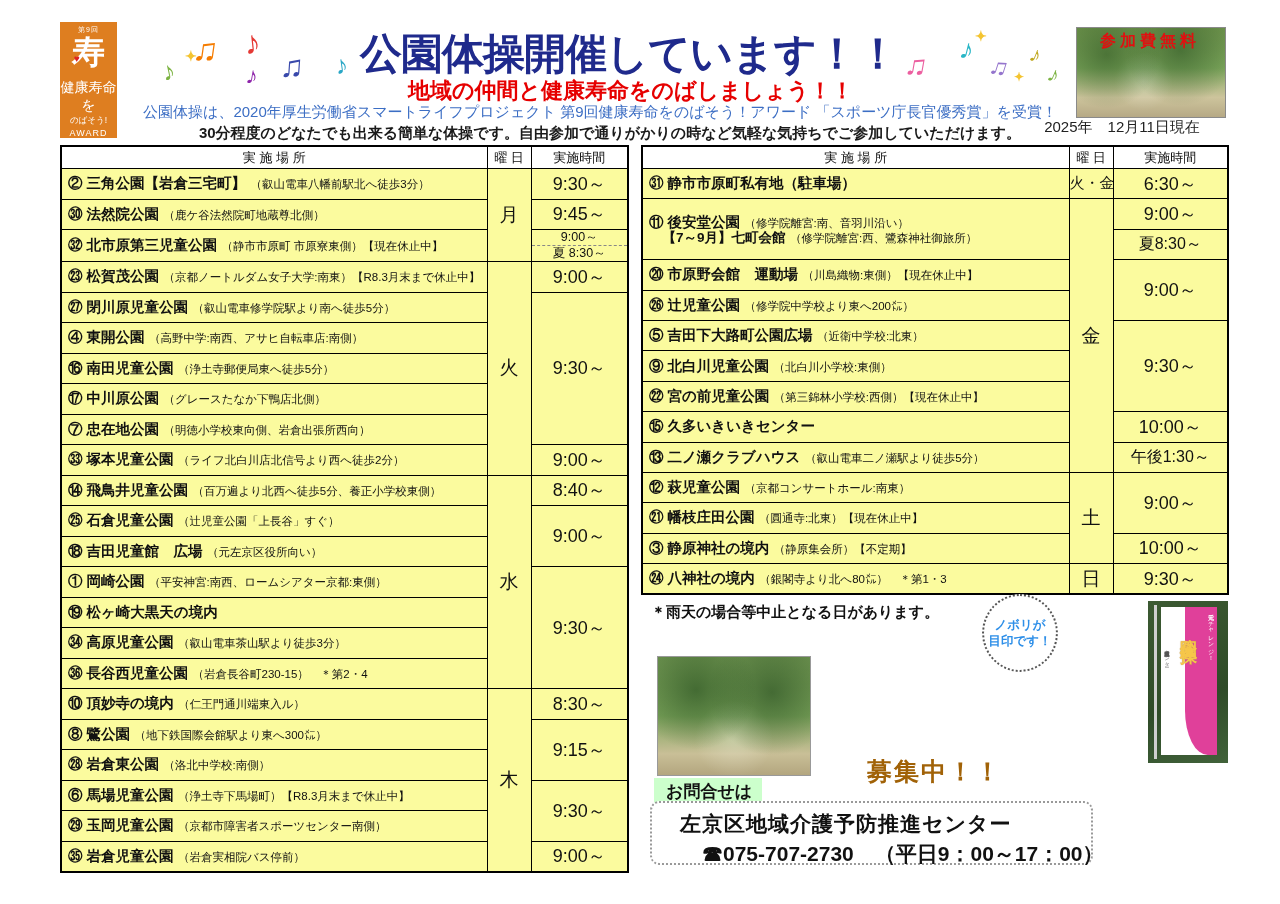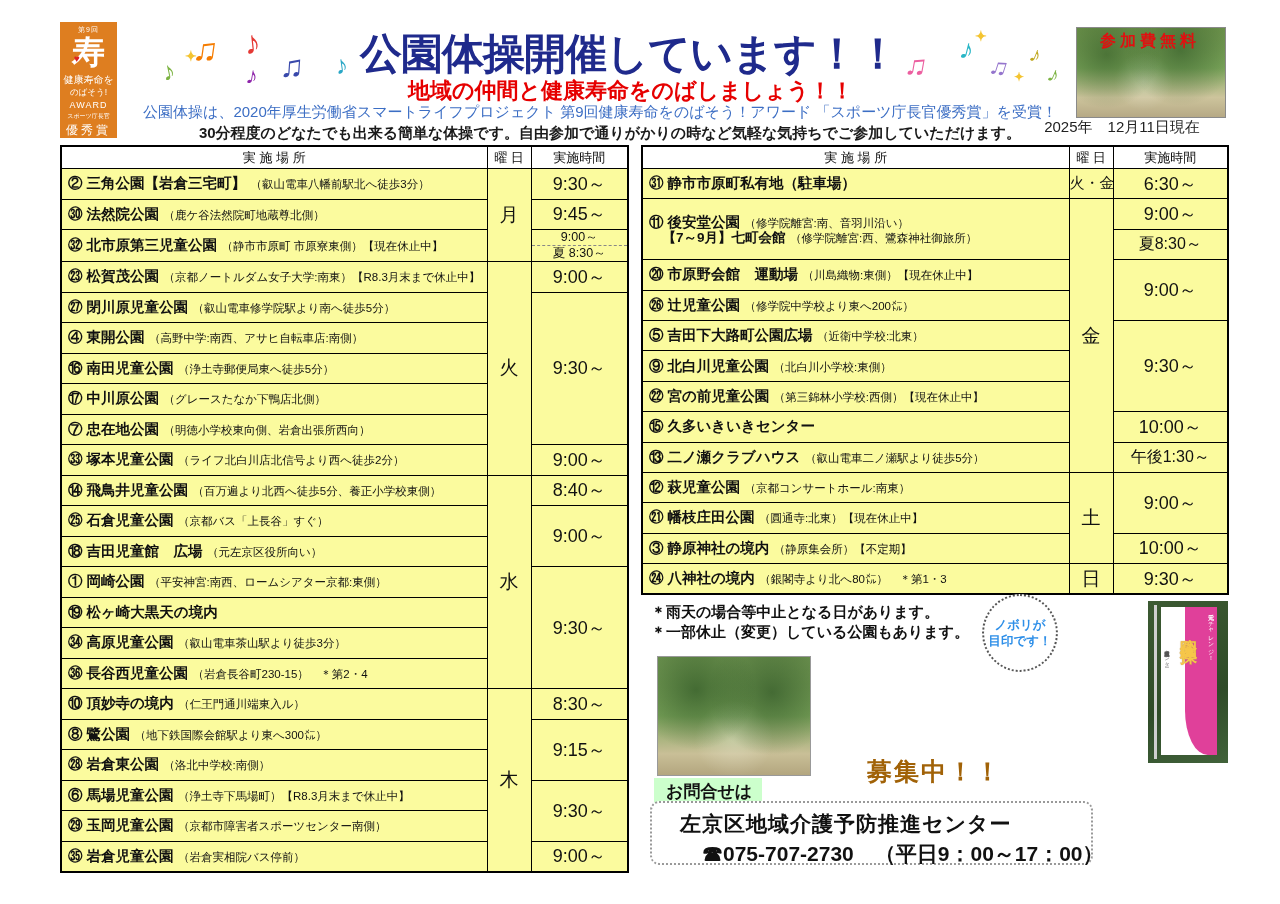--- a/index.html
+++ b/index.html
@@ -5,21 +5,21 @@
   html,body{margin:0;padding:0;background:#fff;}
   .page{position:relative;width:1280px;height:904px;background:#fff;overflow:hidden;
         font-family:"Liberation Sans",sans-serif;color:#111;}
 
   
   .badge{position:absolute;left:60px;top:22px;width:57px;height:116px;background:#DE7E20;
          color:#fff;text-align:center;box-sizing:border-box;padding-top:3px;}
   .badge .b-top{font-size:7px;letter-spacing:1px;}
   .badge .b-sym{font-size:33px;font-weight:bold;line-height:1.02;position:relative;}
   .badge .b-heart{position:absolute;left:14px;bottom:4px;font-size:10px;color:#D22;}
-  .badge .b-l0{font-size:10px;margin-top:4px;}
+  .badge .b-l0{font-size:14px;margin-top:10px;}
   .badge .b-l1{font-size:8.5px;}
   .badge .b-l2{font-size:9px;letter-spacing:1px;margin-top:1px;}
   .badge .b-l3{font-size:6px;margin-top:2px;}
   .badge .b-l4{font-size:12px;letter-spacing:3px;margin-top:1px;}
 
   
   .title{position:absolute;left:360px;top:26px;font-size:42px;font-weight:bold;color:#1F2A8C;
          letter-spacing:-1px;white-space:nowrap;text-shadow:1px 1px 0 #fff;text-align:right;}
   .subtitle{position:absolute;left:408px;top:76px;font-size:22px;font-weight:bold;color:#E60000;white-space:nowrap;}
   .desc1{position:absolute;left:120px;top:103px;width:960px;text-align:center;font-size:15px;color:#3C6EC4;white-space:nowrap;}
@@ -183,21 +183,21 @@
     <tr class="r">
       <td class="pc"><span class="nm">㉝ 塚本児童公園</span> <span class="nt">（ライフ北白川店北信号より西へ徒歩2分）</span></td>
       <td class="tc">9:00～</td>
     </tr>
     <tr class="r">
       <td class="pc"><span class="nm">⑭ 飛鳥井児童公園</span> <span class="nt">（百万遍より北西へ徒歩5分、養正小学校東側）</span></td>
       <td class="dc" rowspan="7">水</td>
       <td class="tc">8:40～</td>
     </tr>
     <tr class="r">
-      <td class="pc"><span class="nm">㉕ 石倉児童公園</span> <span class="nt">（京都バス「上長谷」すぐ）</span></td>
+      <td class="pc"><span class="nm">㉕ 石倉児童公園</span> <span class="nt">（辻児童公園「上長谷」すぐ）</span></td>
       <td class="tc" rowspan="2">9:00～</td>
     </tr>
     <tr class="r">
       <td class="pc"><span class="nm">⑱ 吉田児童館　広場</span> <span class="nt">（元左京区役所向い）</span></td>
     </tr>
     <tr class="r">
       <td class="pc"><span class="nm">① 岡崎公園</span> <span class="nt">（平安神宮:南西、ロームシアター京都:東側）</span></td>
       <td class="tc" rowspan="4">9:30～</td>
     </tr>
     <tr class="r">
@@ -302,21 +302,20 @@
     </tr>
     <tr class="r">
       <td class="pc"><span class="nm">㉔ 八神社の境内</span> <span class="nt">（銀閣寺より北へ80㍍）　＊第1・3</span></td>
       <td class="dc">日</td>
       <td class="tc">9:30～</td>
     </tr>
   </tbody>
     </table>
 
   <div class="fnote" style="top:603px;">＊雨天の場合等中止となる日があります。</div>
-  <div class="fnote" style="top:623px;">＊一部休止（変更）している公園もあります。</div>
 
   <div class="bubble">
     <div>ノボリが</div>
     <div>目印です！</div>
   </div>
 
   <div class="banner">
     <div class="pole"></div>
     <div class="flag">
       <div class="stripe"></div>

